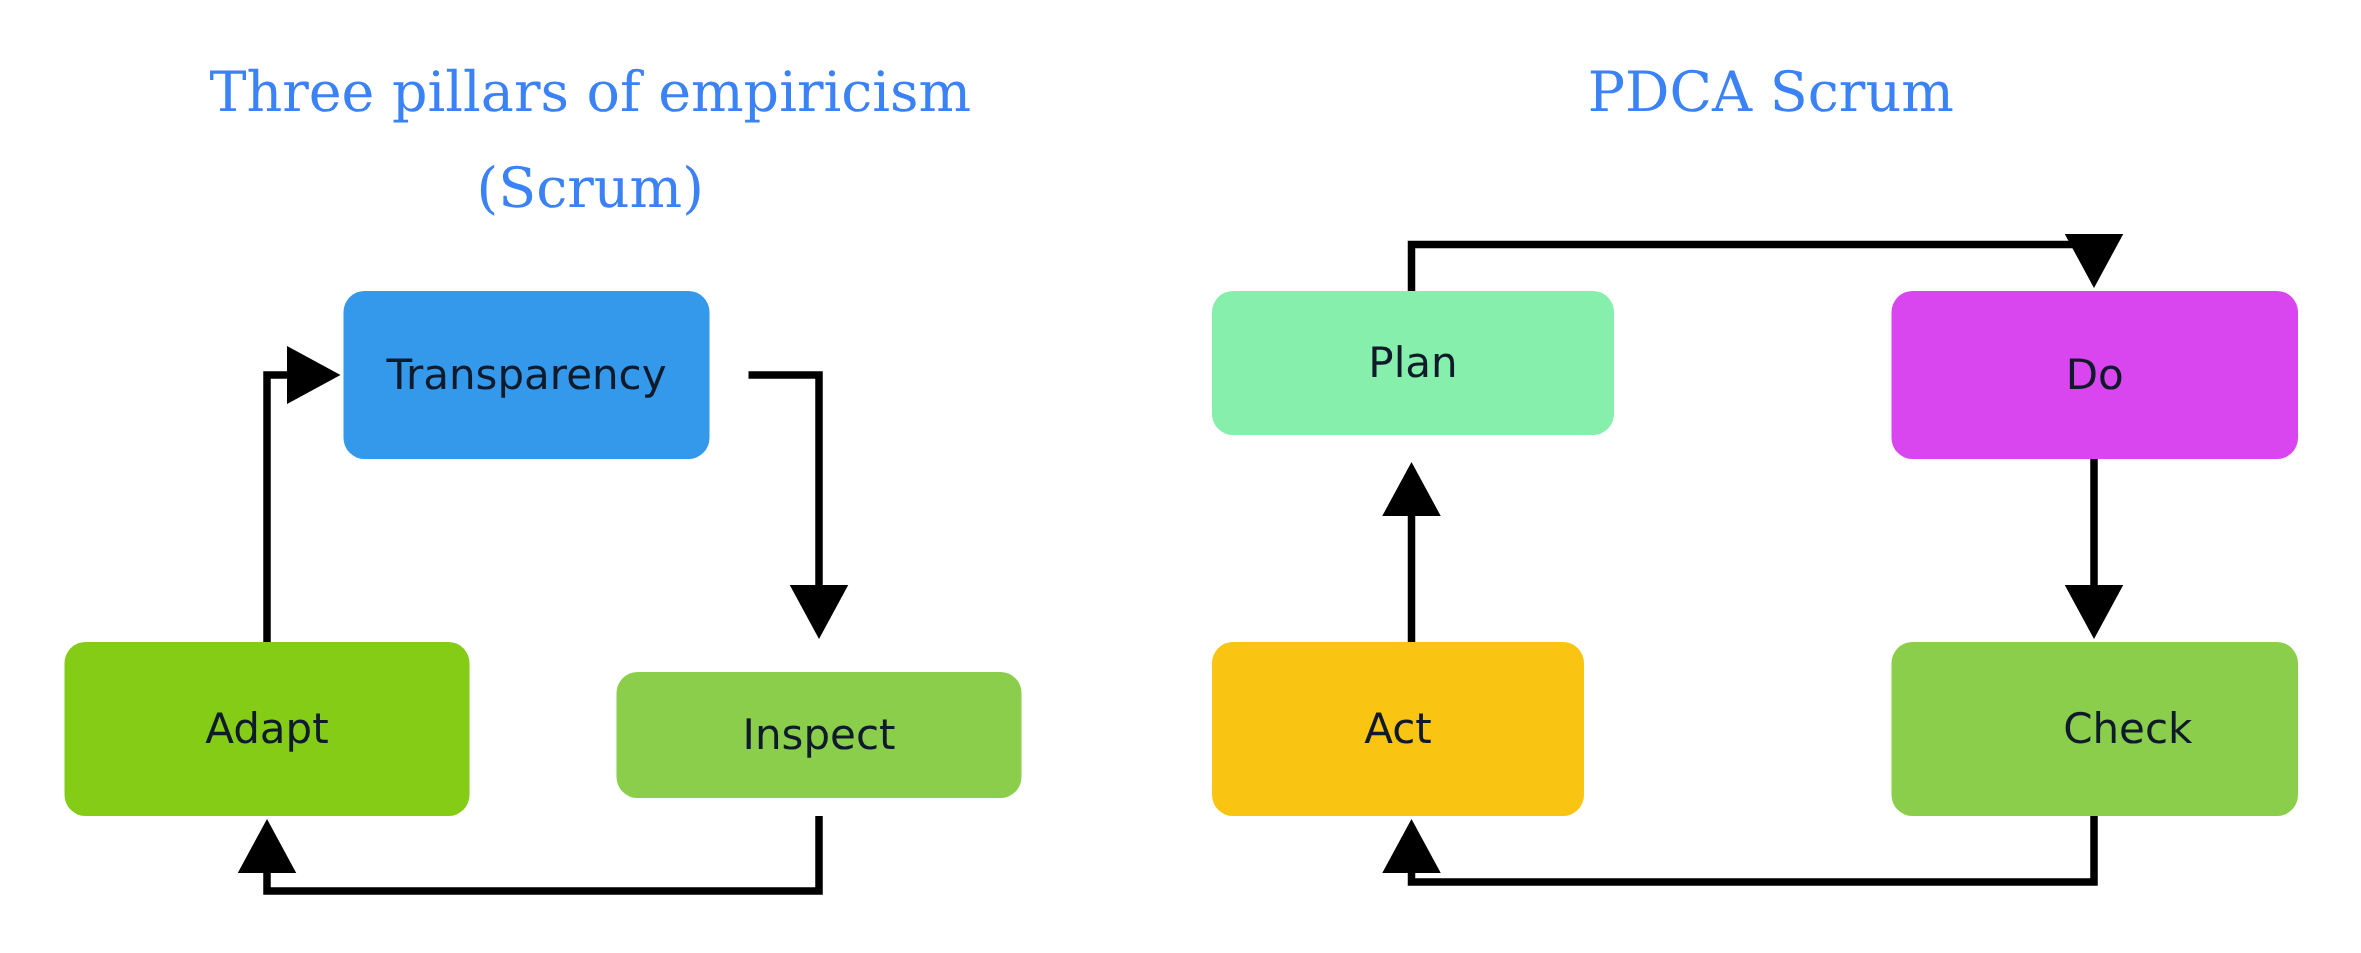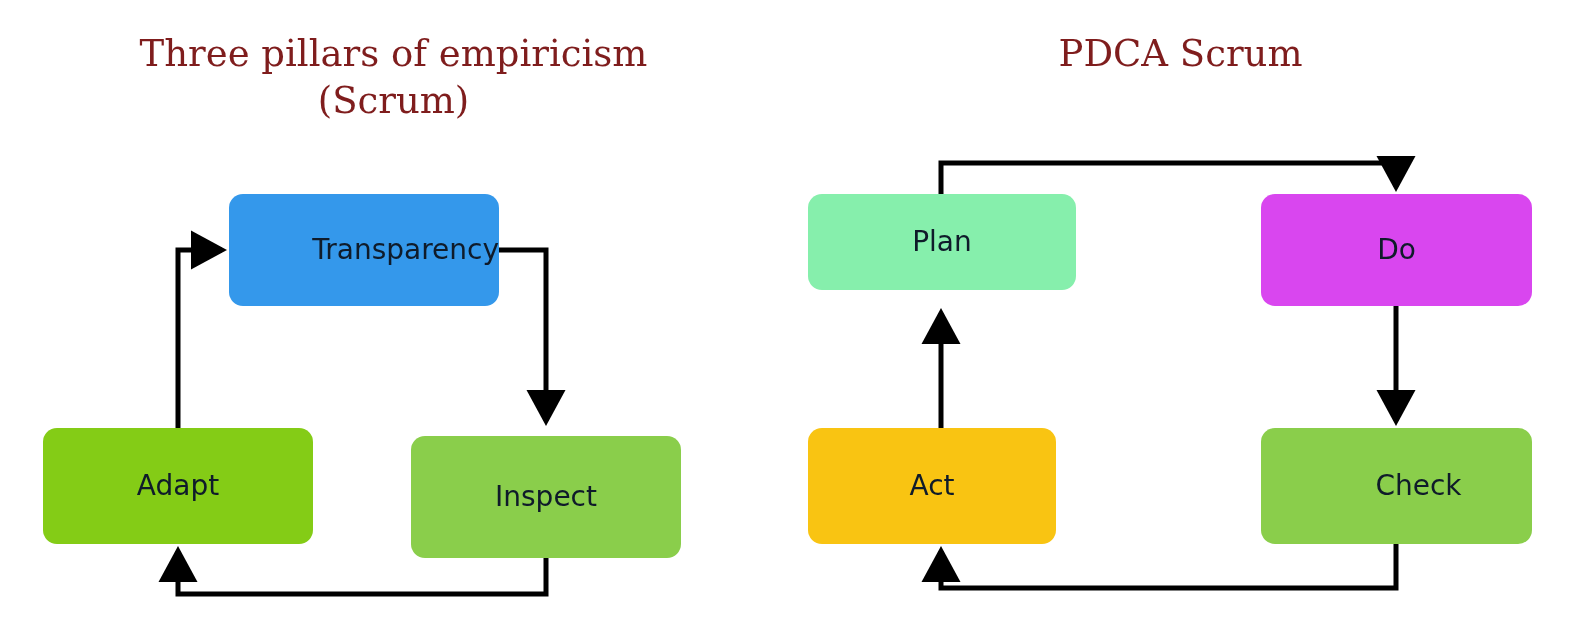--- a/index.html
+++ b/index.html
@@ -29,22 +29,22 @@
   #panel-right { left: 787px; }
 
   .panel-title {
     position: absolute;
     left: 0;
     width: 787px;
     text-align: center;
     font-family: "DejaVu Serif", serif;
     font-weight: 400;
     font-size: 37px;
-    line-height: 47px;
-    color: #7f1d1d;
+    line-height: 64px;
+    color: #3b82f6;
     letter-spacing: 0px;
     white-space: pre-line;
   }
   #title-left  { top: 30px; }
   #title-right { top: 30px; }
 
   .flow-svg {
     position: absolute;
     left: 0;
     top: 0;
@@ -86,29 +86,29 @@
         </marker>
       </defs>
 
       <path d="M178,428 L178,250 L222,250" fill="none" stroke="#000000" stroke-width="5" stroke-linecap="butt" stroke-linejoin="miter" marker-end="url(#ah-l)"></path>
 
       <path d="M499,250 L546,250 L546,421" fill="none" stroke="#000000" stroke-width="5" stroke-linecap="butt" stroke-linejoin="miter" marker-end="url(#ah-l)"></path>
 
       <path d="M546,544 L546,594 L178,594 L178,551" fill="none" stroke="#000000" stroke-width="5" stroke-linecap="butt" stroke-linejoin="miter" marker-end="url(#ah-l)"></path>
     </svg>
 
-    <div class="node-box" style="left:229px; top:194px; width:270px; height:112px; background:#3498eb;justify-content:flex-end;">
+    <div class="node-box" style="left:229px; top:194px; width:244px; height:112px; background:#3498eb;">
       <span class="node-label">Transparency</span>
     </div>
 
     <div class="node-box" style="left:43px; top:428px; width:270px; height:116px; background:#84cc16;">
       <span class="node-label">Adapt</span>
     </div>
 
-    <div class="node-box" style="left:411px; top:436px; width:270px; height:122px; background:#8ace4b;">
+    <div class="node-box" style="left:411px; top:448px; width:270px; height:84px; background:#8ace4b;">
       <span class="node-label">Inspect</span>
     </div>
   </div>
 
   <div class="panel" id="panel-right">
 
     <div class="panel-title" id="title-right">PDCA Scrum</div>
 
     <svg class="flow-svg" viewBox="0 0 787 635">
       <defs>

